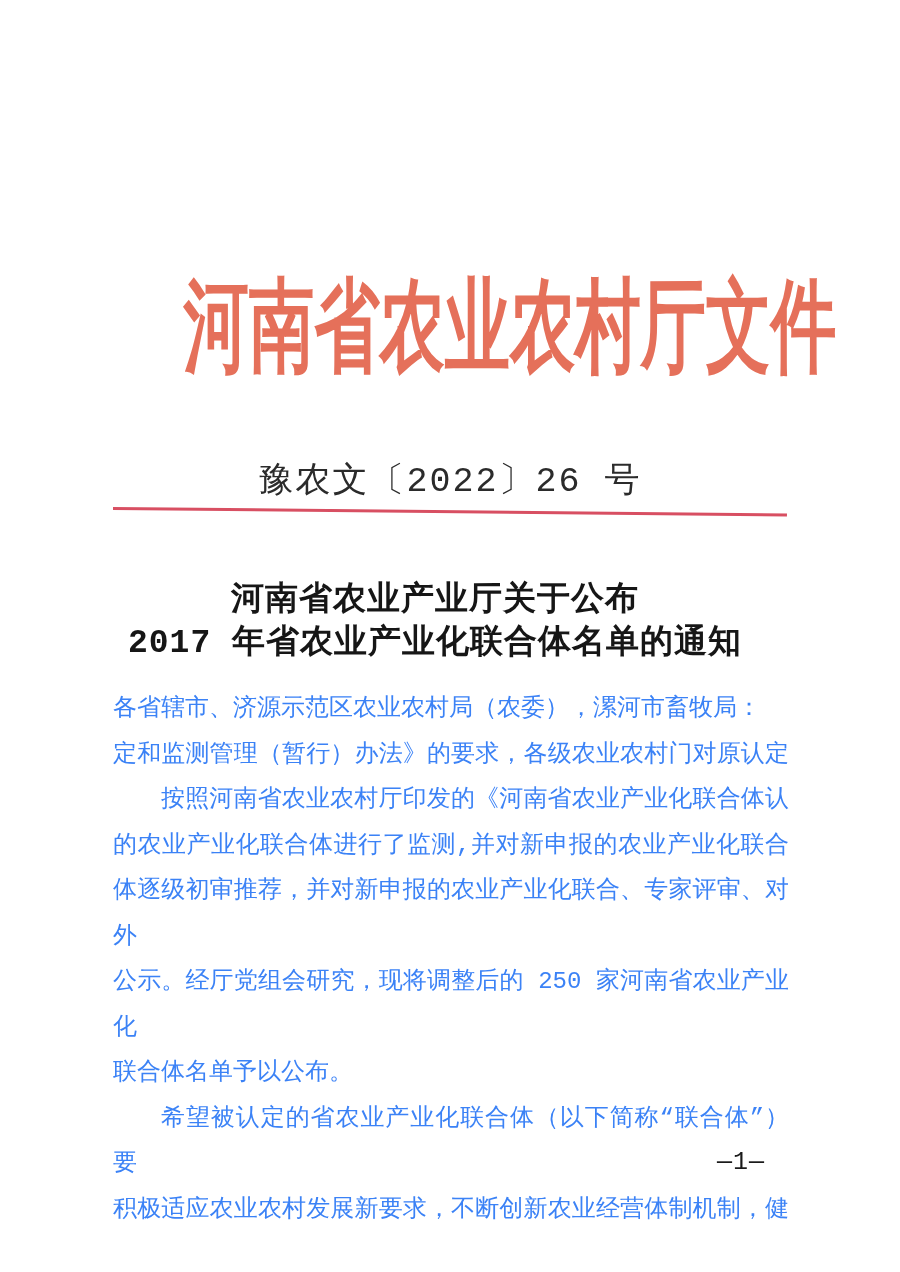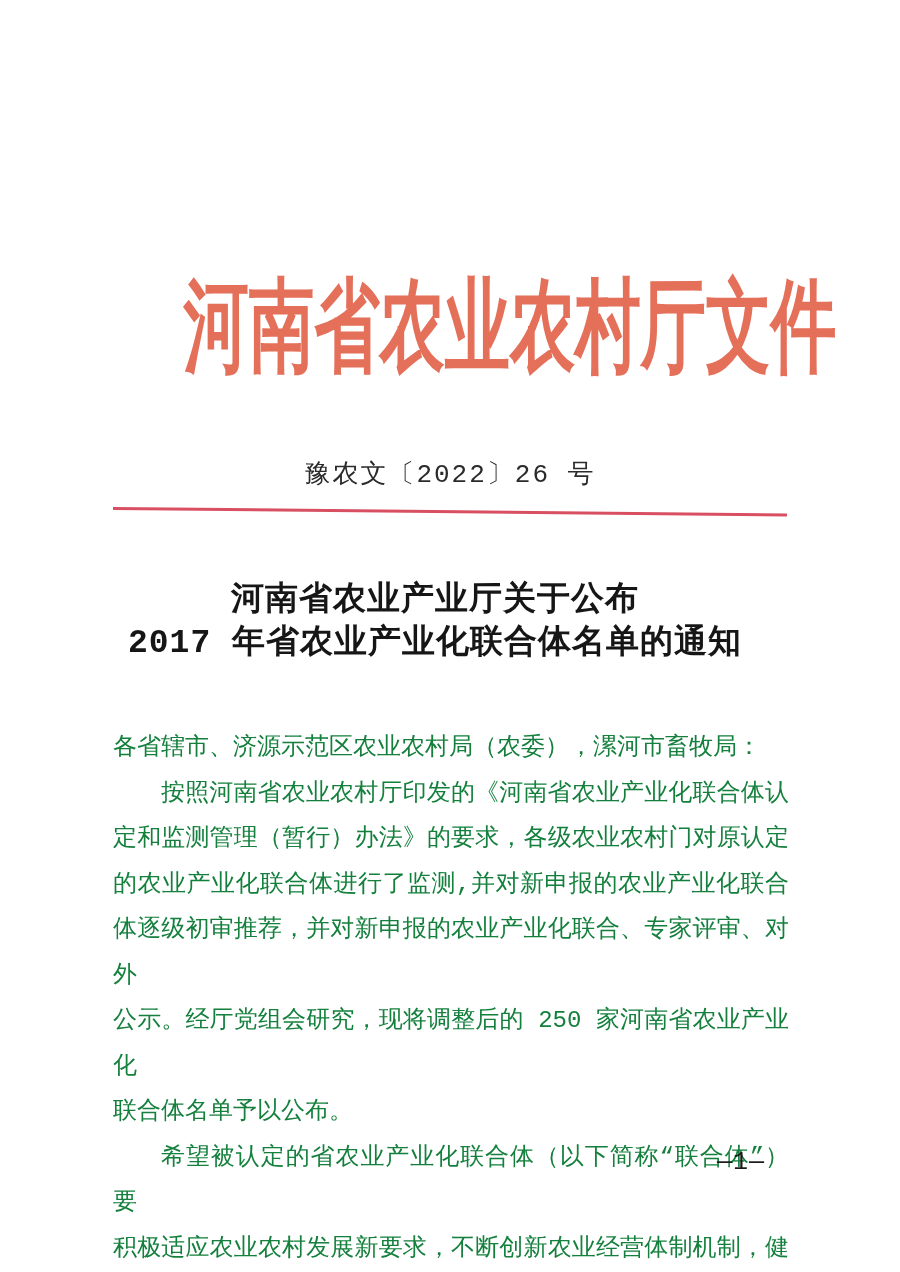--- a/index.html
+++ b/index.html
@@ -38,21 +38,21 @@
     transform-origin: center center;
   }
 
   
   .doc-number {
     position: absolute;
     top: 456px;
     left: 113px;
     width: 674px;
     text-align: center;
-    font-size: 26px;
+    font-size: 35px;
     letter-spacing: 2px;
     color: #2b2b2b;
   }
 
   
   .divider {
     position: absolute;
     top: 507px;
     left: 113px;
     width: 674px;
@@ -72,26 +72,26 @@
     font-weight: 700;
     font-size: 33px;
     line-height: 43px;
     color: #161616;
     letter-spacing: 1px;
   }
 
   
   .body-text {
     position: absolute;
-    top: 725px;
+    top: 686px;
     left: 113px;
     width: 676px;
     font-size: 24px;
     line-height: 45.5px;
-    color: #15803d;
+    color: #3b82f6;
   }
   .body-text .line {
     white-space: nowrap;
   }
   .body-text .indent {
     text-indent: 2em;
   }
   .body-text .fill {
     text-align: justify;
     text-align-last: justify;
@@ -122,22 +122,22 @@
 
   <div class="divider"></div>
 
   <div class="notice-title">
     <div>河南省农业产业厅关于公布</div>
     <div>2017 年省农业产业化联合体名单的通知</div>
   </div>
 
   <div class="body-text">
     <div class="line">各省辖市、济源示范区农业农村局（农委），漯河市畜牧局：</div>
+    <div class="line fill">定和监测管理（暂行）办法》的要求，各级农业农村门对原认定</div>
     <div class="line indent fill">按照河南省农业农村厅印发的《河南省农业产业化联合体认</div>
-    <div class="line fill">定和监测管理（暂行）办法》的要求，各级农业农村门对原认定</div>
     <div class="line fill">的农业产业化联合体进行了监测,并对新申报的农业产业化联合</div>
     <div class="line fill">体逐级初审推荐，并对新申报的农业产业化联合、专家评审、对外</div>
     <div class="line fill">公示。经厅党组会研究，现将调整后的 250 家河南省农业产业化</div>
     <div class="line">联合体名单予以公布。</div>
     <div class="line indent fill">希望被认定的省农业产业化联合体（以下简称“联合体”）要</div>
     <div class="line fill">积极适应农业农村发展新要求，不断创新农业经营体制机制，健</div>
   </div>
 
   <div class="page-number">—1—</div>
 

